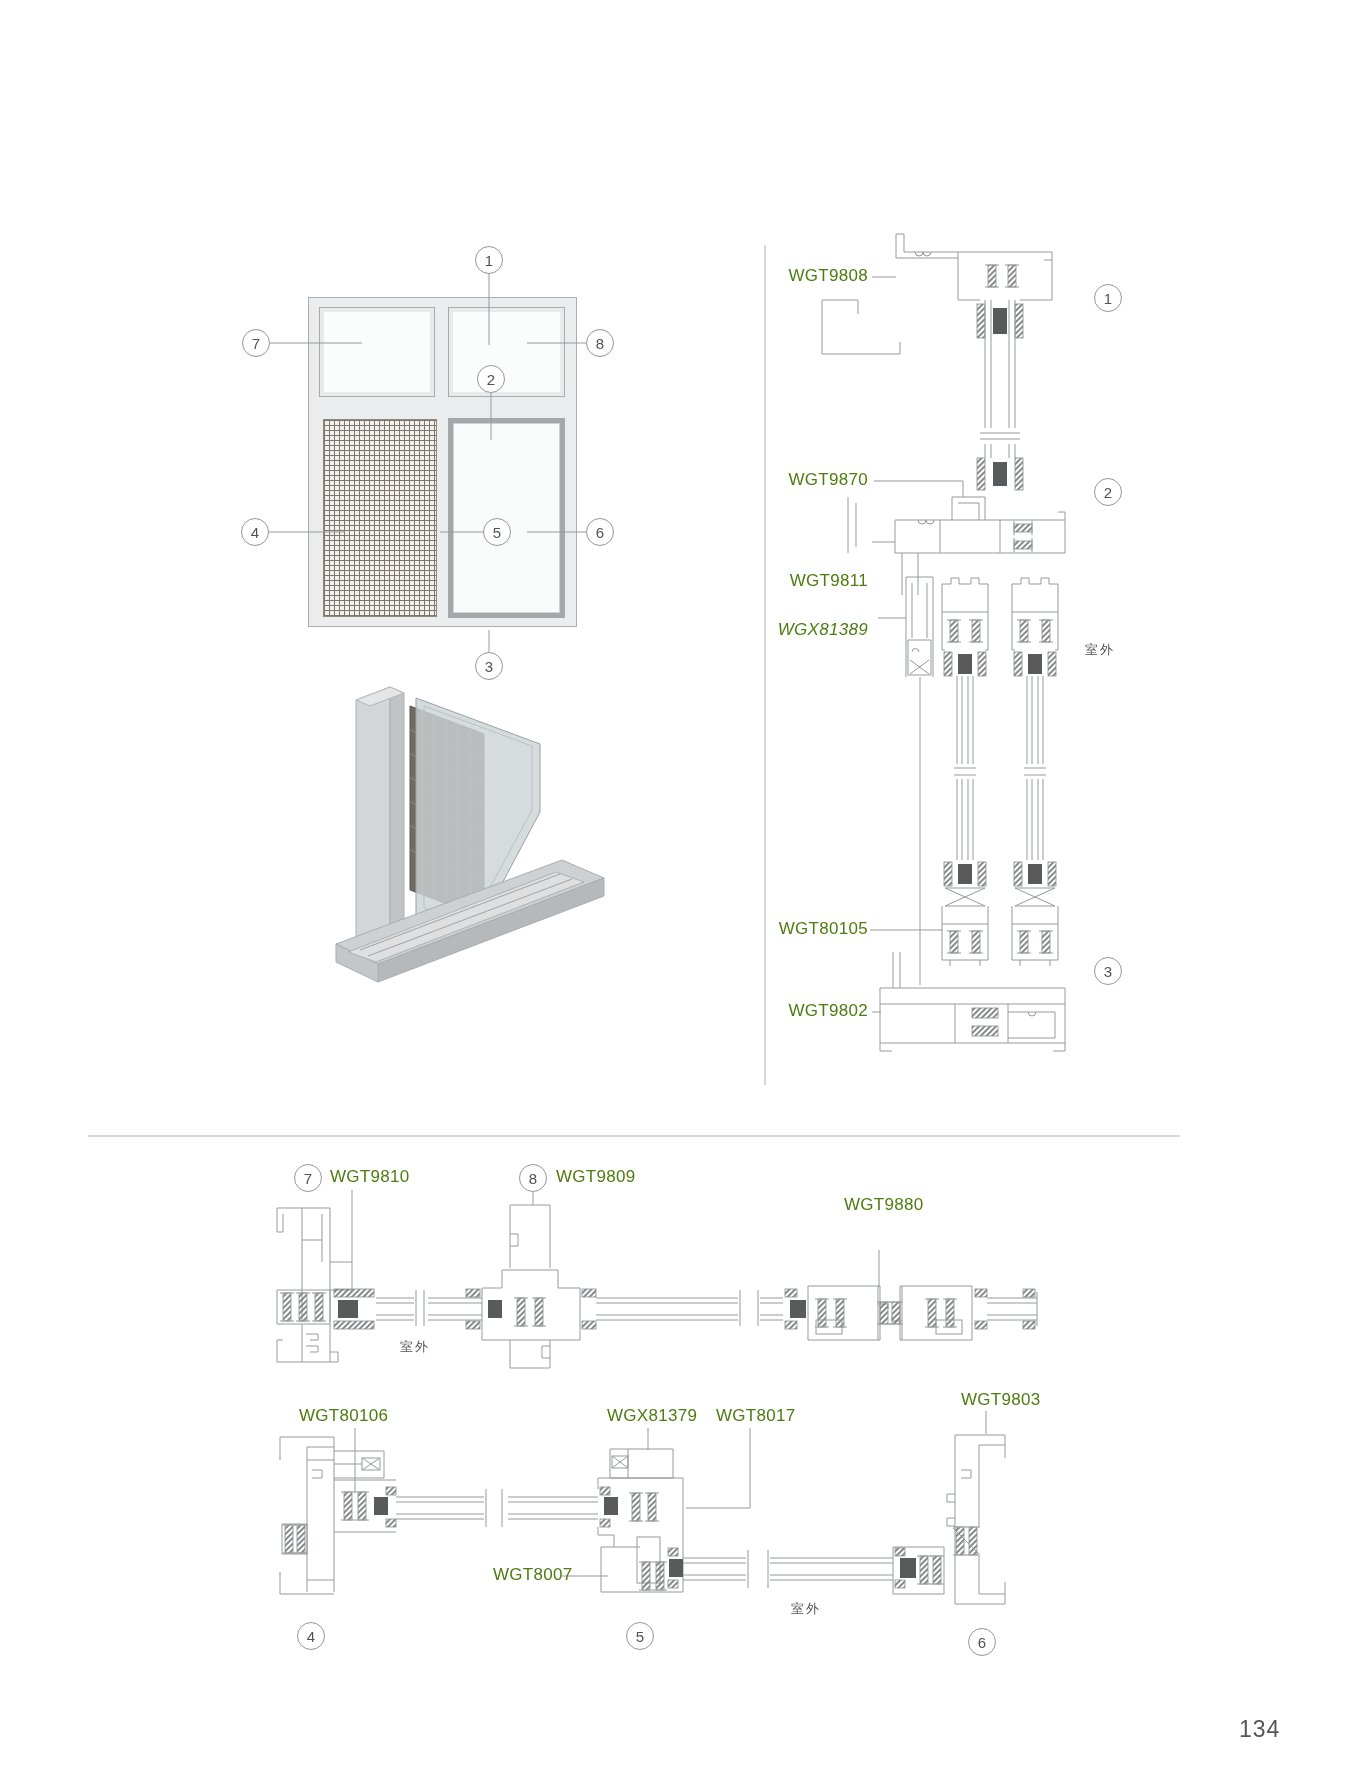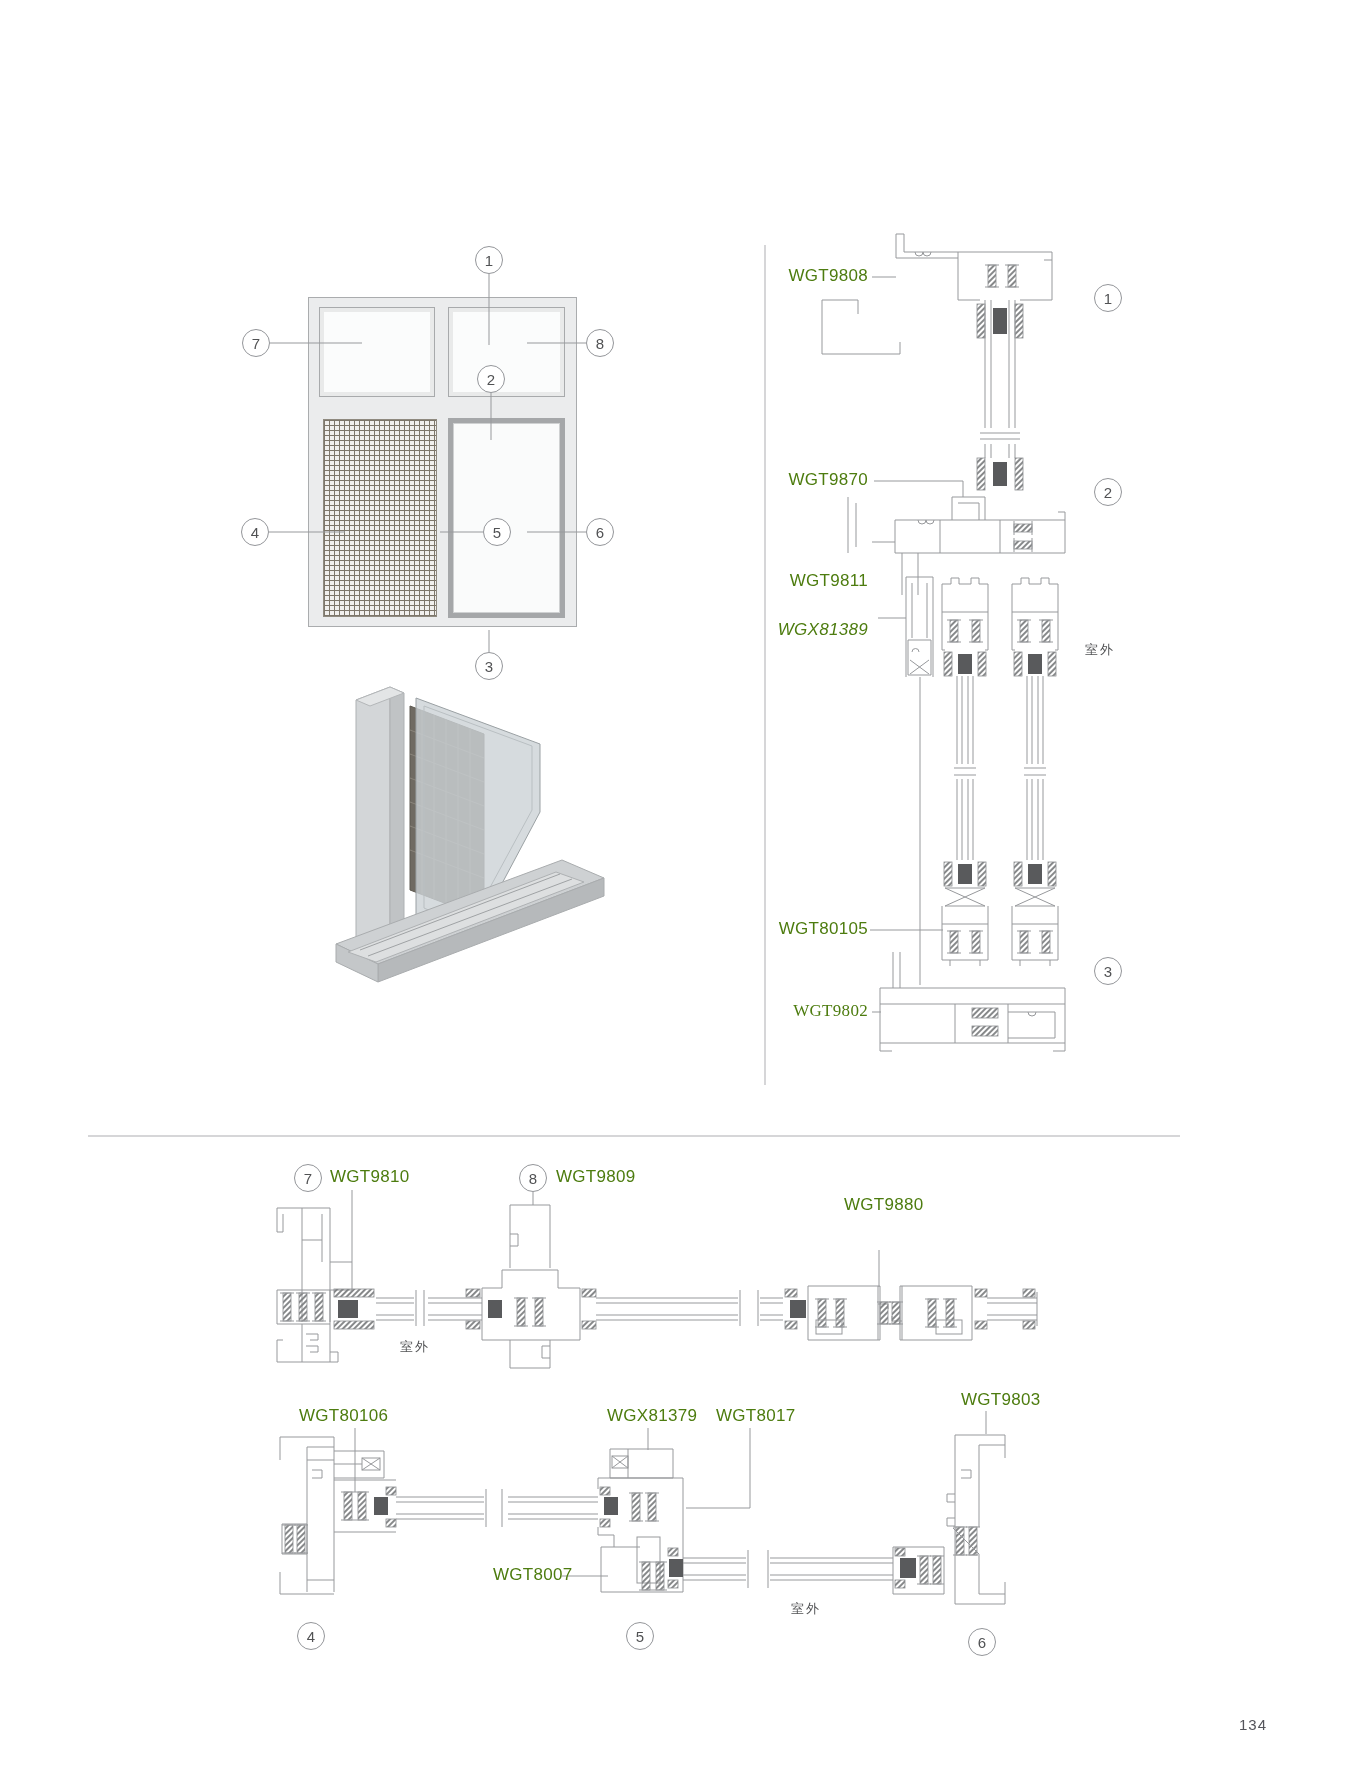--- a/index.html
+++ b/index.html
@@ -23,21 +23,21 @@
           repeating-linear-gradient(0deg,#7d766a 0,#7d766a 1px,transparent 1px,transparent 5px),
           repeating-linear-gradient(90deg,#7d766a 0,#7d766a 1px,transparent 1px,transparent 5px);}
   .sash{position:absolute;left:139px;top:120px;width:117px;height:200px;
         border:5px solid #a5a7a9;background:#fafbfb;box-sizing:border-box;
         box-shadow:inset 0 0 0 1px #cfd1d2;}
   .co{position:absolute;width:28px;height:28px;border:1px solid #94969a;border-radius:50%;
       background:#fff;display:flex;align-items:center;justify-content:center;
       font-size:15px;color:#515254;z-index:3;box-sizing:border-box;}
   .lbl{position:absolute;font-size:17px;color:#4d7c0f;letter-spacing:.3px;white-space:nowrap;z-index:2;}
   .cjk{position:absolute;font-size:13px;color:#515254;letter-spacing:2px;white-space:nowrap;z-index:2;}
-  .pageno{position:absolute;left:1239px;top:1716px;font-size:15px;color:#54555b;
+  .pageno{position:absolute;left:1239px;top:1716px;font-size:23px;color:#54555b;
           letter-spacing:1px;z-index:2;}
 </style>
 </head>
 <body>
 
 <div class="page">
 
   <div class="elev">
     <div class="pane p-tl"></div>
     <div class="pane p-tr"></div>
@@ -308,21 +308,21 @@
     </div>
   <div class="co" style="left:586px;top:329px;">
       <span>8</span>
     </div>
 
   <div class="lbl" style="right:490px;top:266px;">WGT9808</div>
   <div class="lbl" style="right:490px;top:470px;">WGT9870</div>
   <div class="lbl" style="right:490px;top:531px;margin-top:40px;">WGT9811</div>
   <div class="lbl" style="right:490px;top:620px;font-style:italic;">WGX81389</div>
   <div class="lbl" style="right:490px;top:919px;">WGT80105</div>
-  <div class="lbl" style="right:490px;top:1001px;font-family:Liberation Serif, serif;">WGT9802</div>
+  <div class="lbl" style="right:490px;top:1001px;">WGT9802</div>
   <div class="co" style="left:1094px;top:284px;">
       <span>1</span>
     </div>
   <div class="co" style="left:1094px;top:478px;">
       <span>2</span>
     </div>
   <div class="co" style="left:1094px;top:957px;">
       <span>3</span>
     </div>
   <div class="cjk" style="left:1085px;top:641px;">室外</div>

